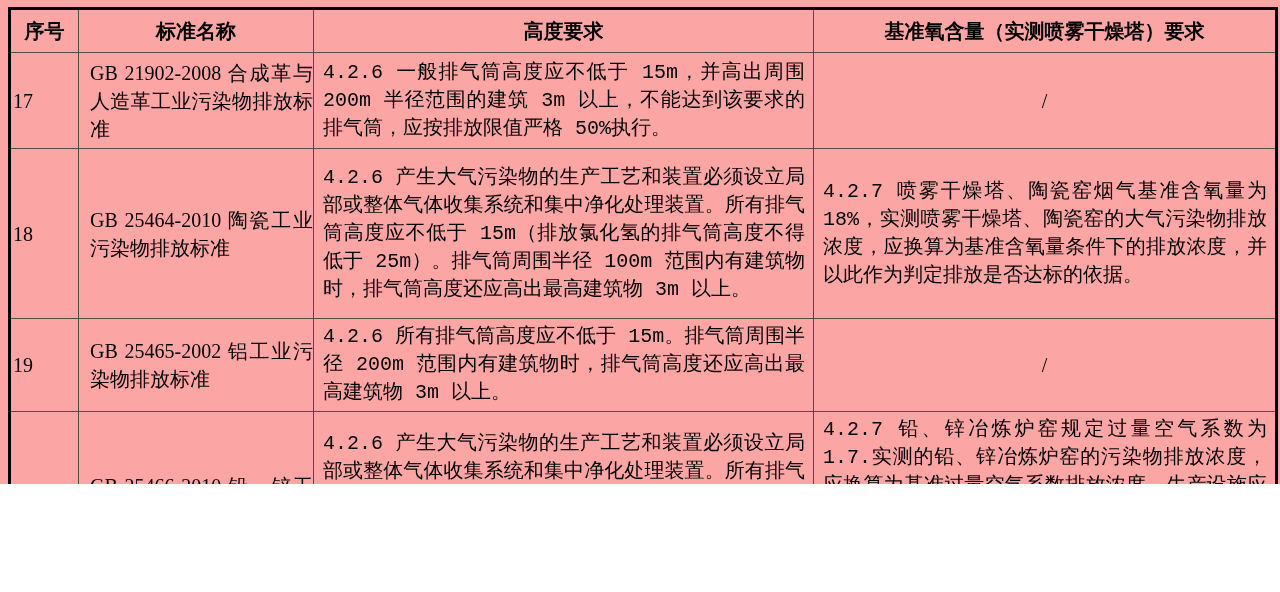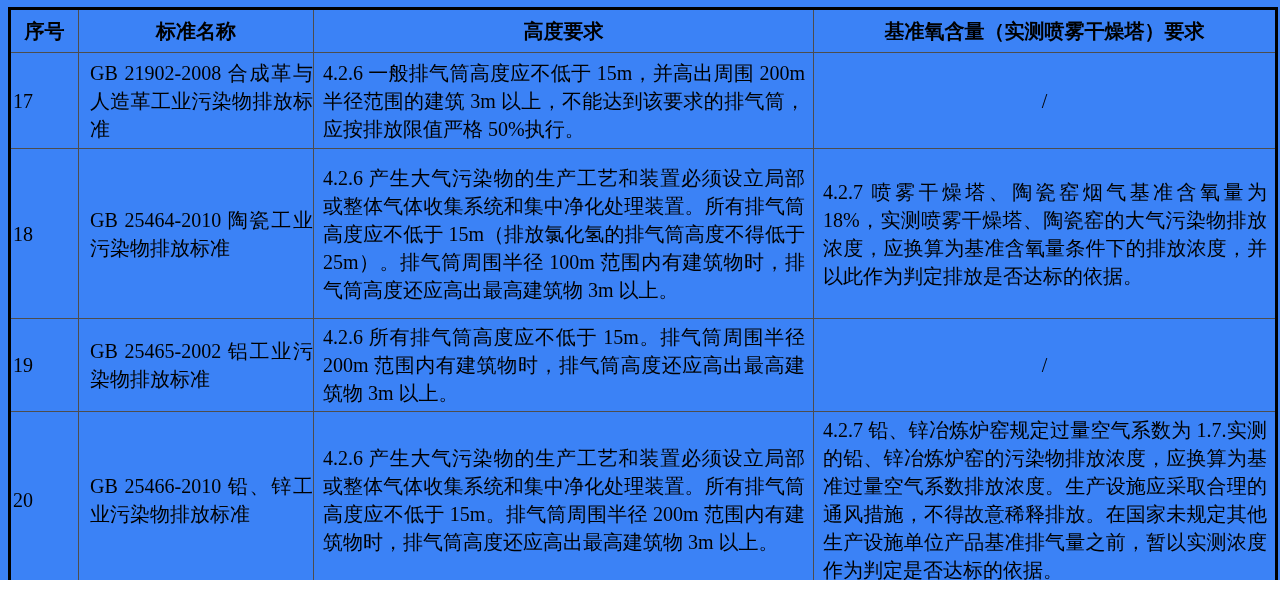--- a/index.html
+++ b/index.html
@@ -3,22 +3,22 @@
 <meta charset="utf-8">
 <style>
   html, body {
     margin: 0;
     padding: 0;
     background: #ffffff;
   }
   .page {
     position: relative;
     width: 1280px;
-    height: 580px;
-    background: #3b82f6;
+    height: 484px;
+    background: #fca5a5;
     color: #000000;
     font-family: "Liberation Serif", "DejaVu Serif", serif;
     overflow: hidden;
   }
   table.std {
     position: absolute;
     left: 8px;
     top: 7px;
     width: 1267px;
     border-collapse: collapse;
@@ -44,20 +44,21 @@
   }
   td.name {
     text-align: justify;
     text-justify: inter-ideograph;
     padding: 4px 0 4px 11px;
   }
   td.para {
     text-align: justify;
     text-justify: inter-ideograph;
     padding: 4px 8px 4px 9px;
+    font-family: Liberation Mono, monospace;
   }
   td.slash {
     text-align: center;
     padding: 0 4px;
   }
   tr.r17 { height: 96px; }
   tr.r18 { height: 170px; }
   tr.r19 { height: 90px; }
   tr.r20 { height: 173px; }
 </style>

